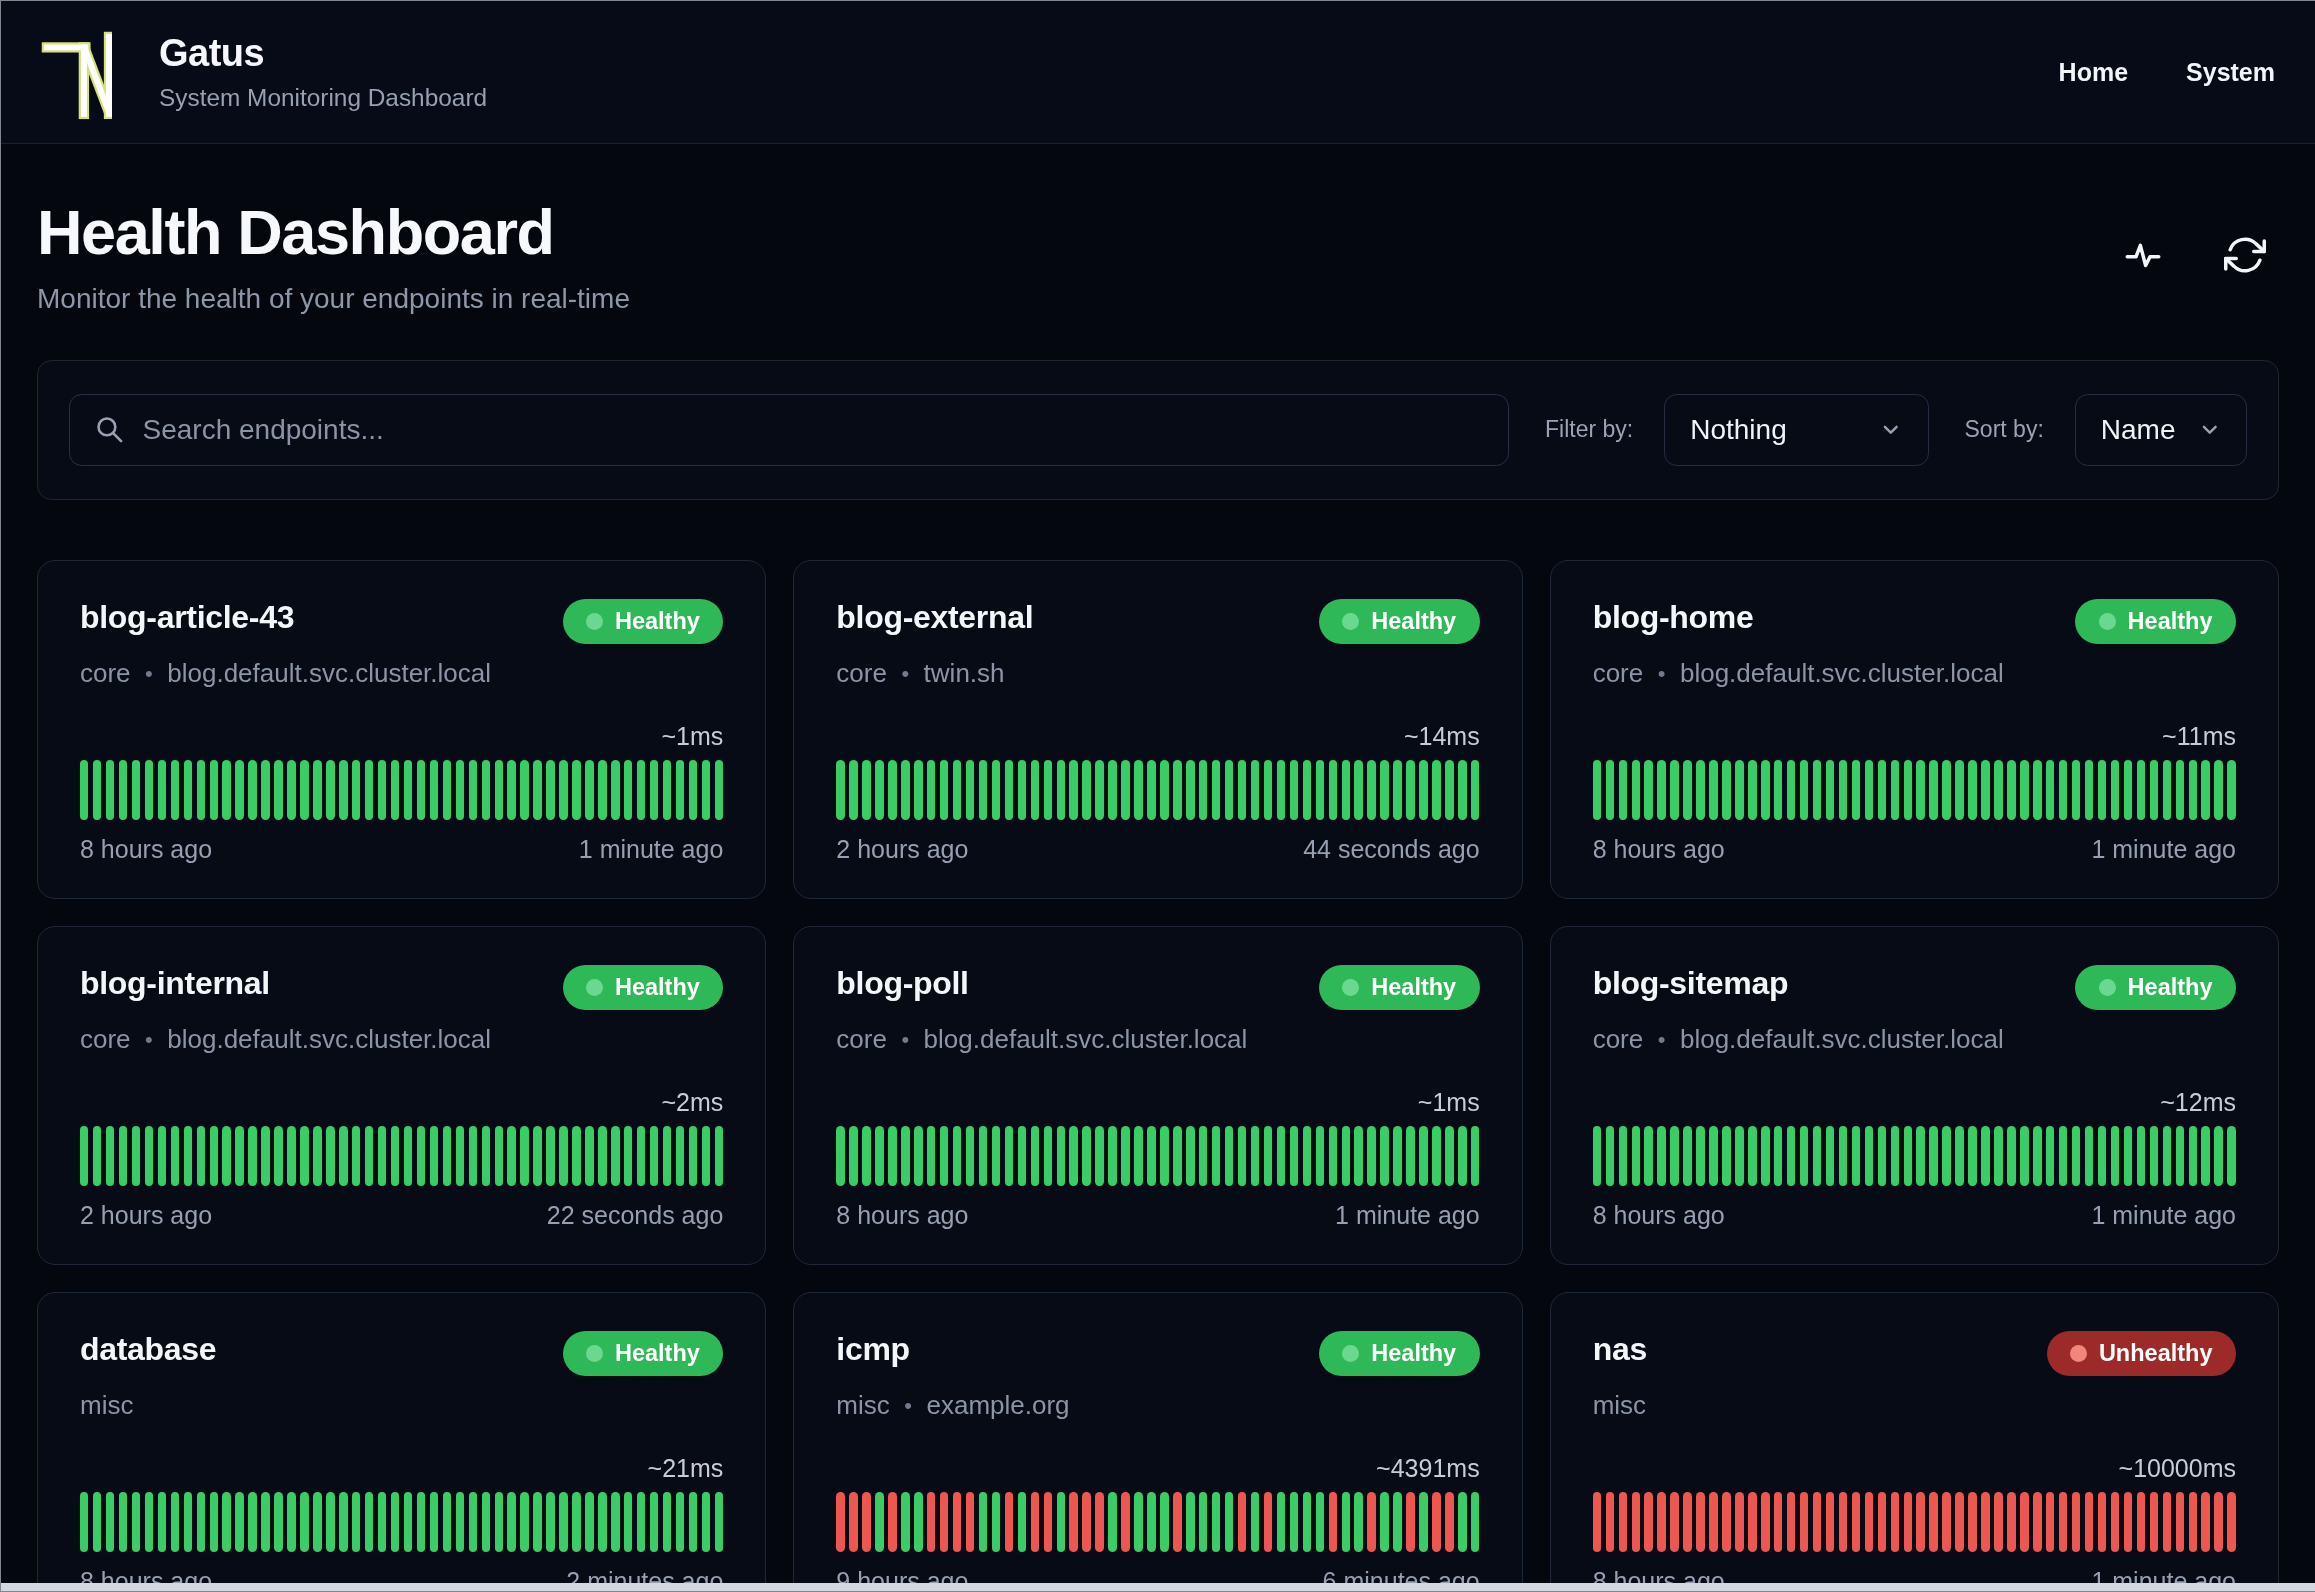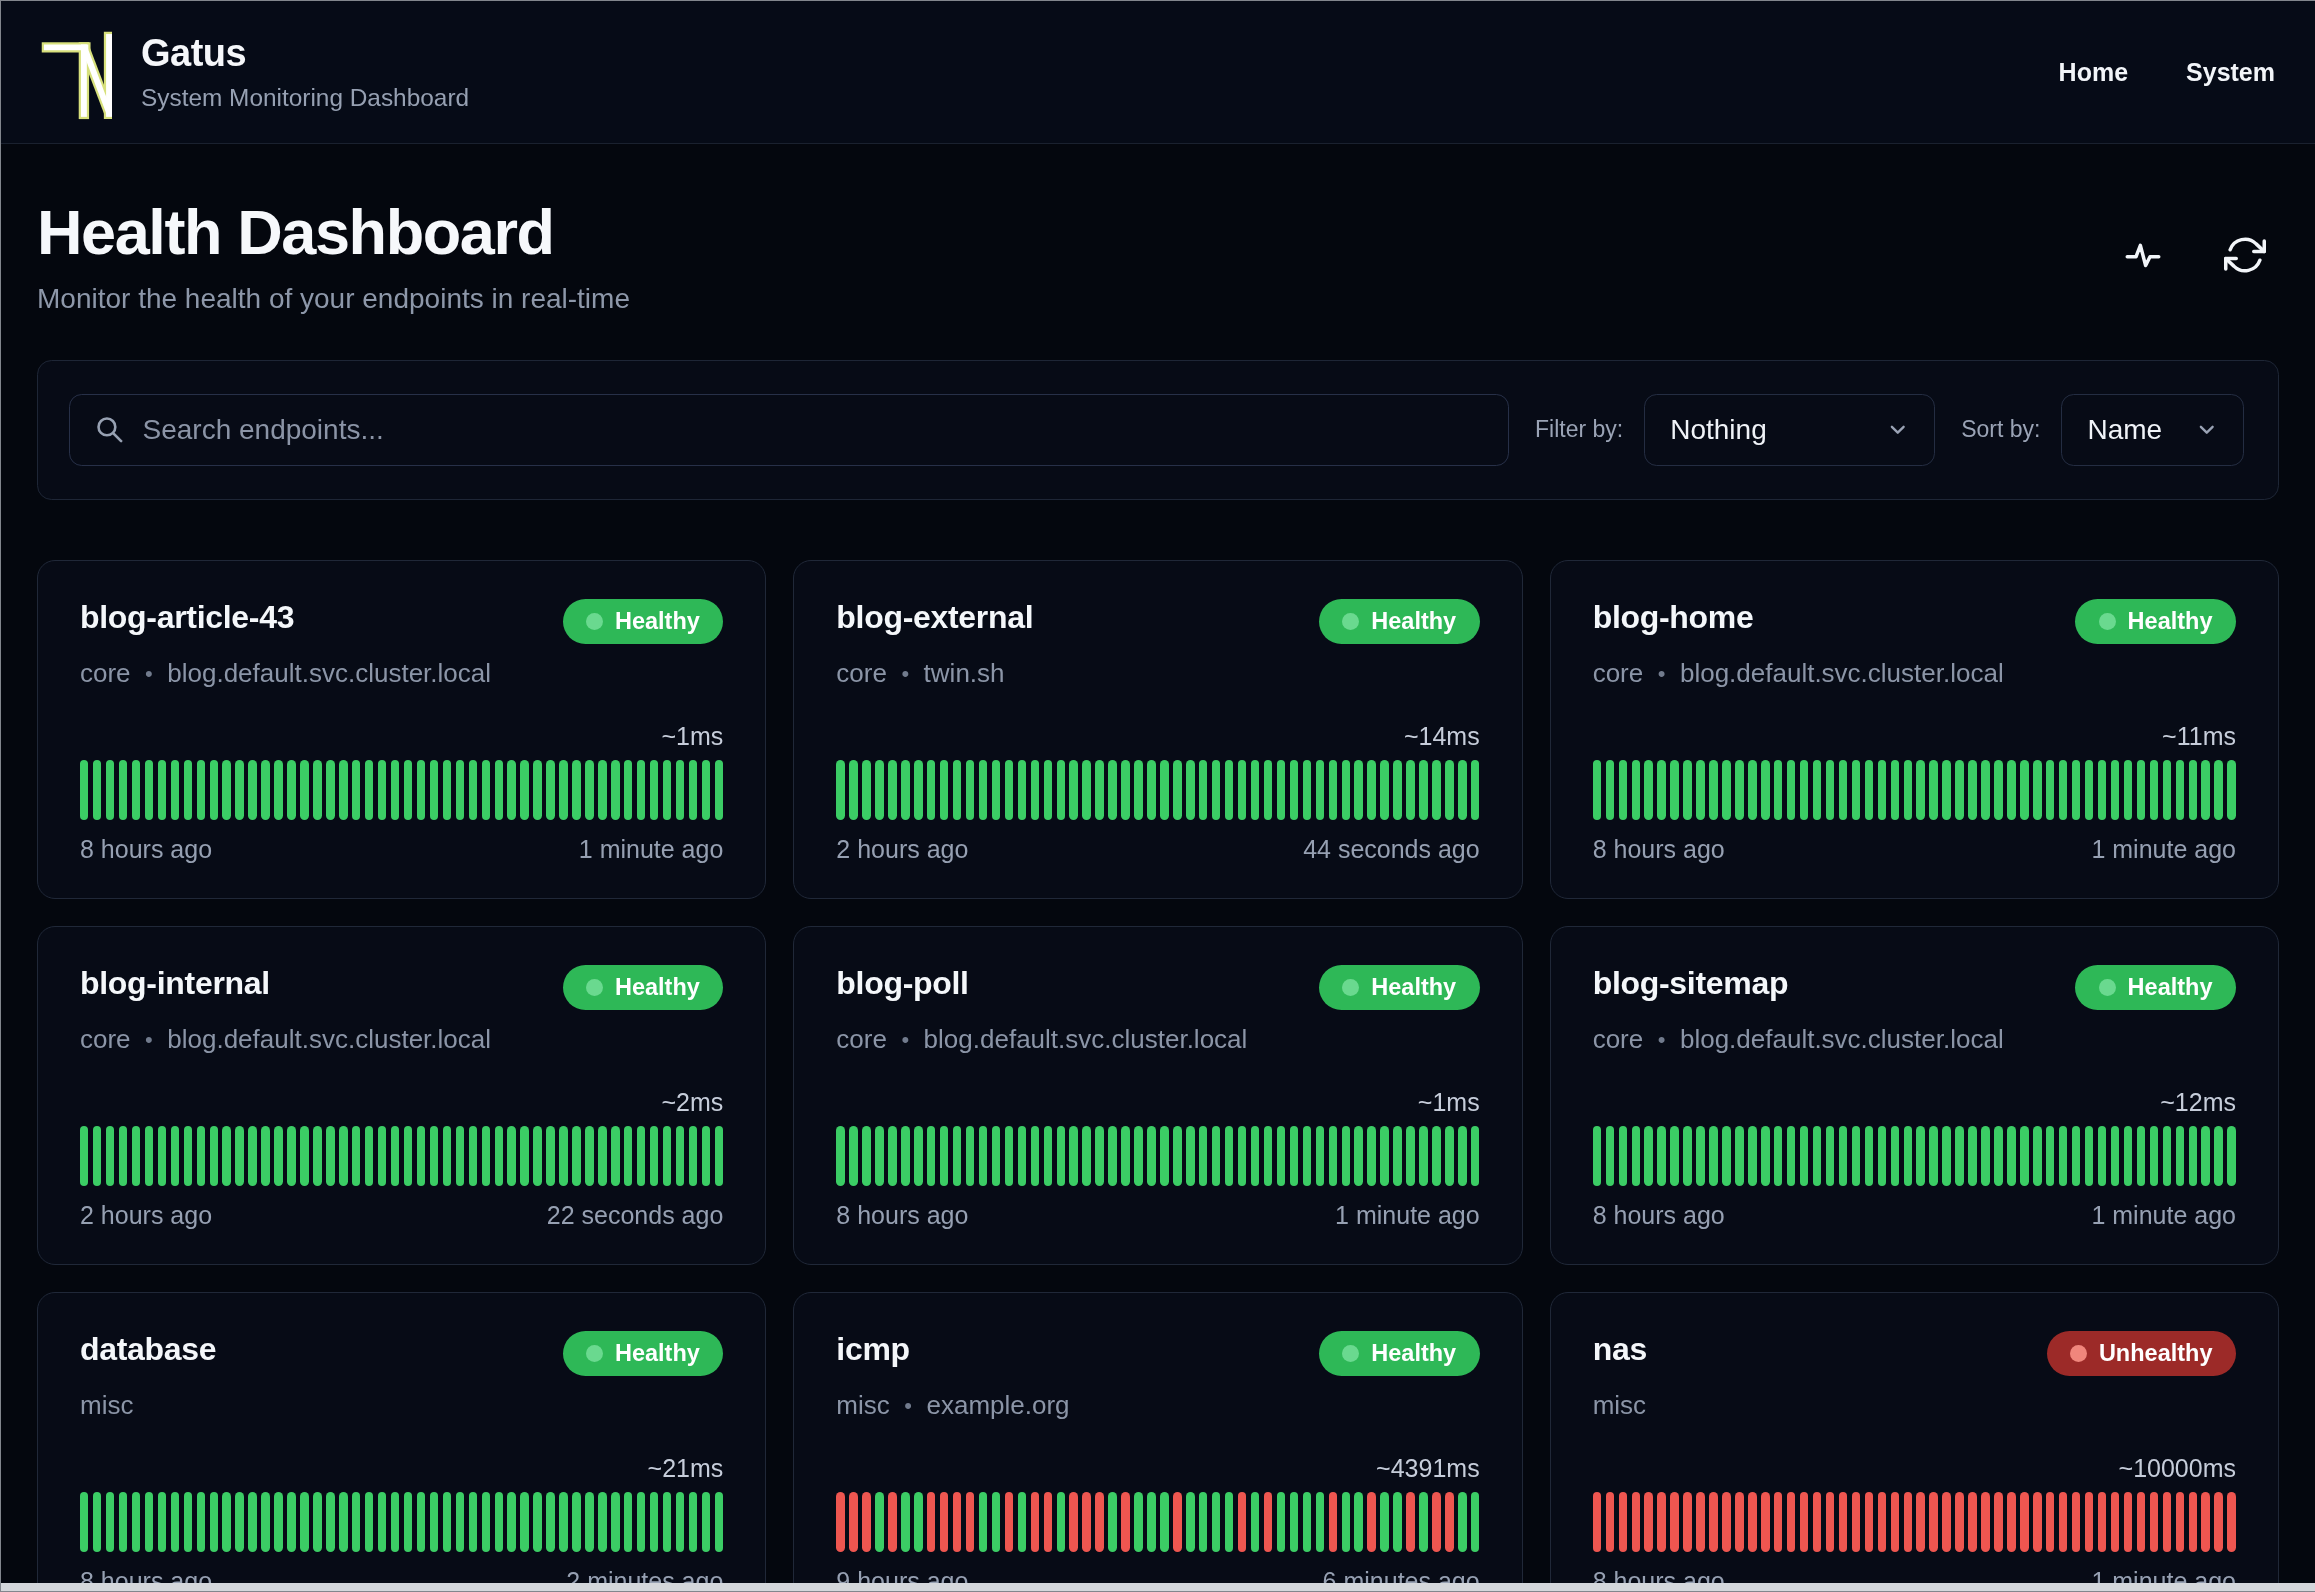--- a/index.html
+++ b/index.html
@@ -14,21 +14,21 @@
   }
 
   
   .navbar {
     height:143px;
     background:#060b17;
     border-bottom:1.8px solid #1a212f;
     display:flex; align-items:center;
     padding:0 40px;
   }
-  .brand { display:flex; align-items:center; gap:29px; }
+  .brand { display:flex; align-items:center; gap:47px; }
   .brand-logo { width:71px; height:101px; display:block; }
   .brand-title { font-size:38px; font-weight:bold; letter-spacing:-0.5px; color:#f5f7fa; }
   .brand-sub { font-size:24.4px; color:#96a0b2; margin-top:9px; }
   .nav-links { margin-left:auto; display:flex; gap:58px; }
   .nav-link { font-size:25px; font-weight:bold; color:#f2f5f9; text-decoration:none; cursor:pointer; }
 
   
   .main { padding:52px 36px 0 36px; }
   .page-head { display:flex; align-items:center; }
   .page-title { font-size:63px; font-weight:bold; letter-spacing:-1.4px; color:#f6f8fb; }
@@ -37,21 +37,21 @@
   .head-icon { width:42px; height:42px; color:#f2f5f9; cursor:pointer; }
   .head-icon svg { width:100%; height:100%; }
 
   
   .filter-card {
     margin-top:45px;
     background:#070b16;
     border:1.8px solid #1e2636;
     border-radius:14.5px;
     padding:33px 31px;
-    display:flex; align-items:center; gap:21px;
+    display:flex; align-items:center; gap:31px;
   }
   .search-box {
     flex:0 0 1440px;
     height:72px;
     border:1.8px solid #273048;
     border-radius:12.7px;
     display:flex; align-items:center; gap:18px;
     padding:0 23.5px;
     background:transparent;
   }

